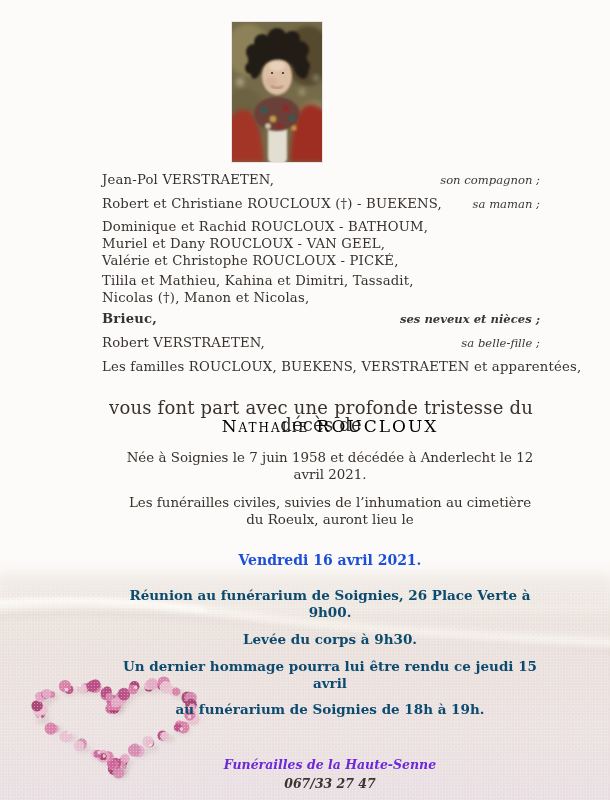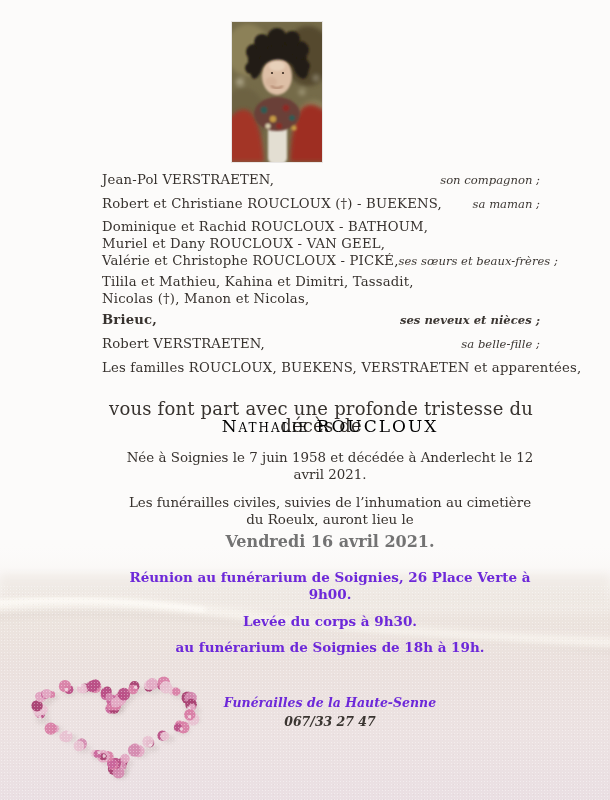--- a/index.html
+++ b/index.html
@@ -50,22 +50,22 @@
     font-variant:small-caps; font-size:16.5px; line-height:20px;
     letter-spacing:2.5px; color:#332e2a;
   }
   .gname {
     font-variant:small-caps; font-size:17px; line-height:24px;
     letter-spacing:2px; color:#000000;
   }
   .life   { margin-top:11px; font-size:13.4px; line-height:17px; }
   .fun1   { margin-top:11px; font-size:13.4px; line-height:17px; }
   .fun2   { font-size:13.4px; line-height:17px; }
-  .bigdate{ margin-top:1px; font-size:16px; line-height:26px; font-weight:bold; color:#737373; }
-  .detail { font-size:13.5px; line-height:17px; font-weight:bold; color:#6d28d9; }
+  .bigdate{ margin-top:19px; font-size:14px; line-height:26px; font-weight:bold; color:#1d4ed8; }
+  .detail { font-size:13.5px; line-height:17px; font-weight:bold; color:#0c4a6e; }
   .d1 { margin-top:14px; } .d2 { margin-top:10px; } .d3 { margin-top:10px; } .d4 { margin-top:9px; }
   .footer { margin-top:38px; }
   .fhome  { font-size:12.5px; line-height:17px; font-weight:bold; font-style:italic; color:#6d28d9; }
   .fphone { margin-top:2px; font-size:12.5px; line-height:17px; font-weight:bold; font-style:italic; color:#3a3531; }
 </style>
 </head>
 <body>
 
 <div class="page">
 
@@ -323,21 +323,20 @@
     <div class="frow mt5">
         <span class="fname">Dominique et Rachid ROUCLOUX - BATHOUM,</span>
         <span class="frel"></span>
       </div>
     <div class="frow">
         <span class="fname">Muriel et Dany ROUCLOUX - VAN GEEL,</span>
         <span class="frel"></span>
       </div>
     <div class="frow">
         <span class="fname">Valérie et Christophe ROUCLOUX - PICKÉ,</span>
-        <span class="frel">ses sœurs et beaux-frères ;</span>
       </div>
     <div class="frow mt7">
         <span class="fname">Tilila et Mathieu, Kahina et Dimitri, Tassadit,</span>
         <span class="frel"></span>
       </div>
     <div class="frow">
         <span class="fname">Nicolas (†), Manon et Nicolas,</span>
         <span class="frel"></span>
       </div>
     <div class="frow mt4">
@@ -356,20 +355,21 @@
   </div>
 
   <div class="center-block">
     <div class="gname">Nathalie ROUCLOUX</div>
     <div class="life">Née à Soignies le 7 juin 1958 et décédée à Anderlecht le 12 avril 2021.</div>
     <div class="fun1">Les funérailles civiles, suivies de l’inhumation au cimetière</div>
     <div class="fun2">du Roeulx, auront lieu le</div>
     <div class="bigdate">Vendredi 16 avril 2021.</div>
     <div class="detail d1">Réunion au funérarium de Soignies, 26 Place Verte à 9h00.</div>
     <div class="detail d2">Levée du corps à 9h30.</div>
+    <div class="detail d3">Un dernier hommage pourra lui être rendu ce jeudi 15 avril</div>
     <div class="detail d4">au funérarium de Soignies de 18h à 19h.</div>
     <div class="footer">
       <div class="fhome">Funérailles de la Haute-Senne</div>
       <div class="fphone">067/33 27 47</div>
     </div>
   </div>
 
 </div>
 
 </body></html>

